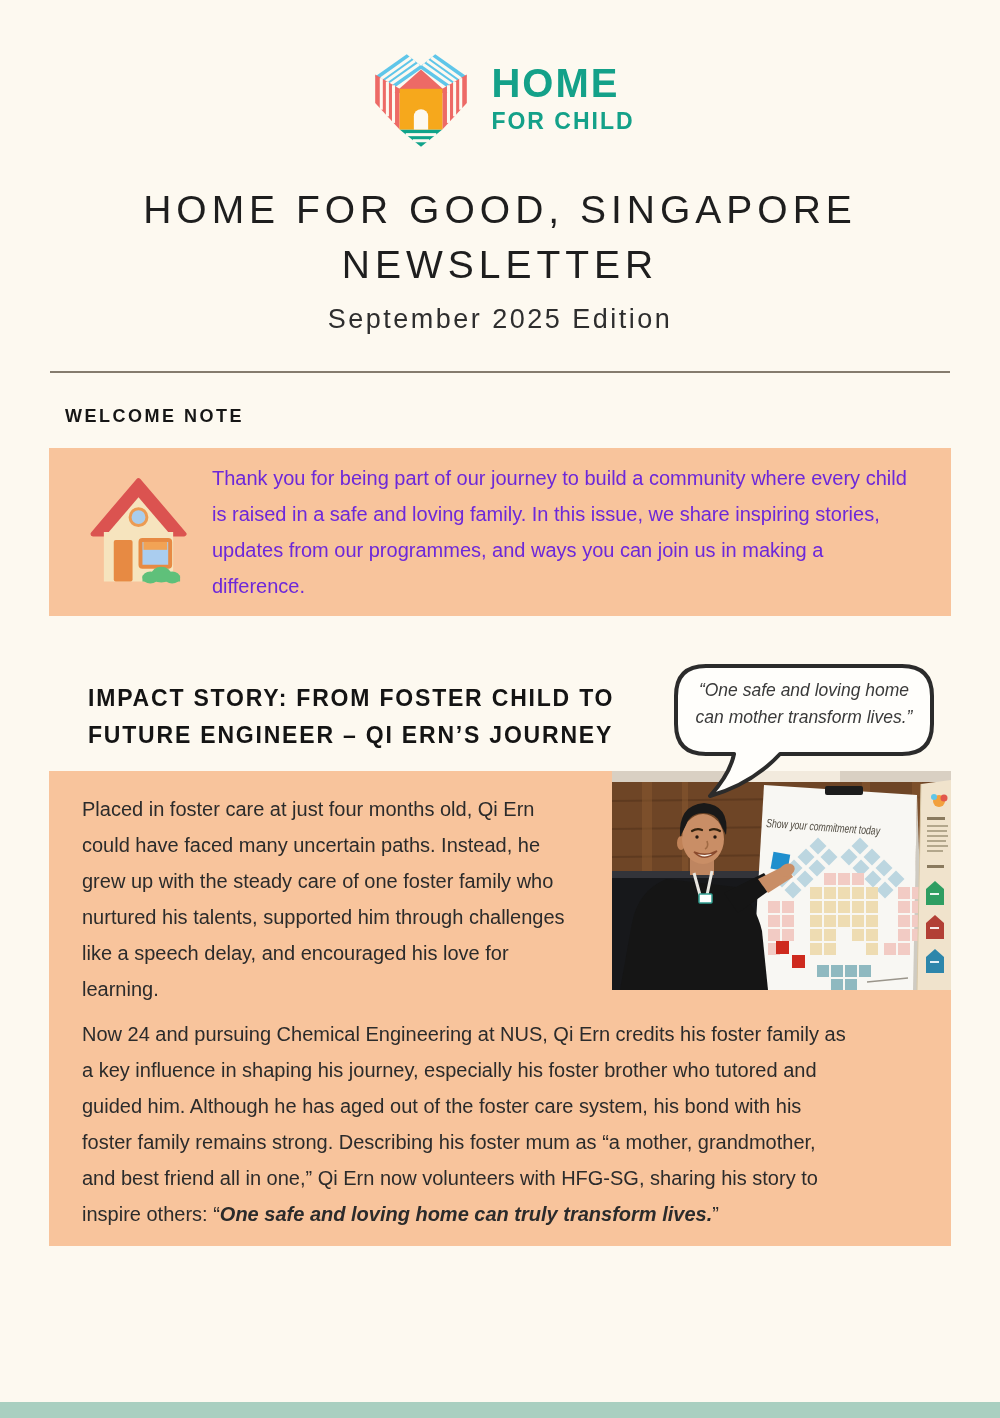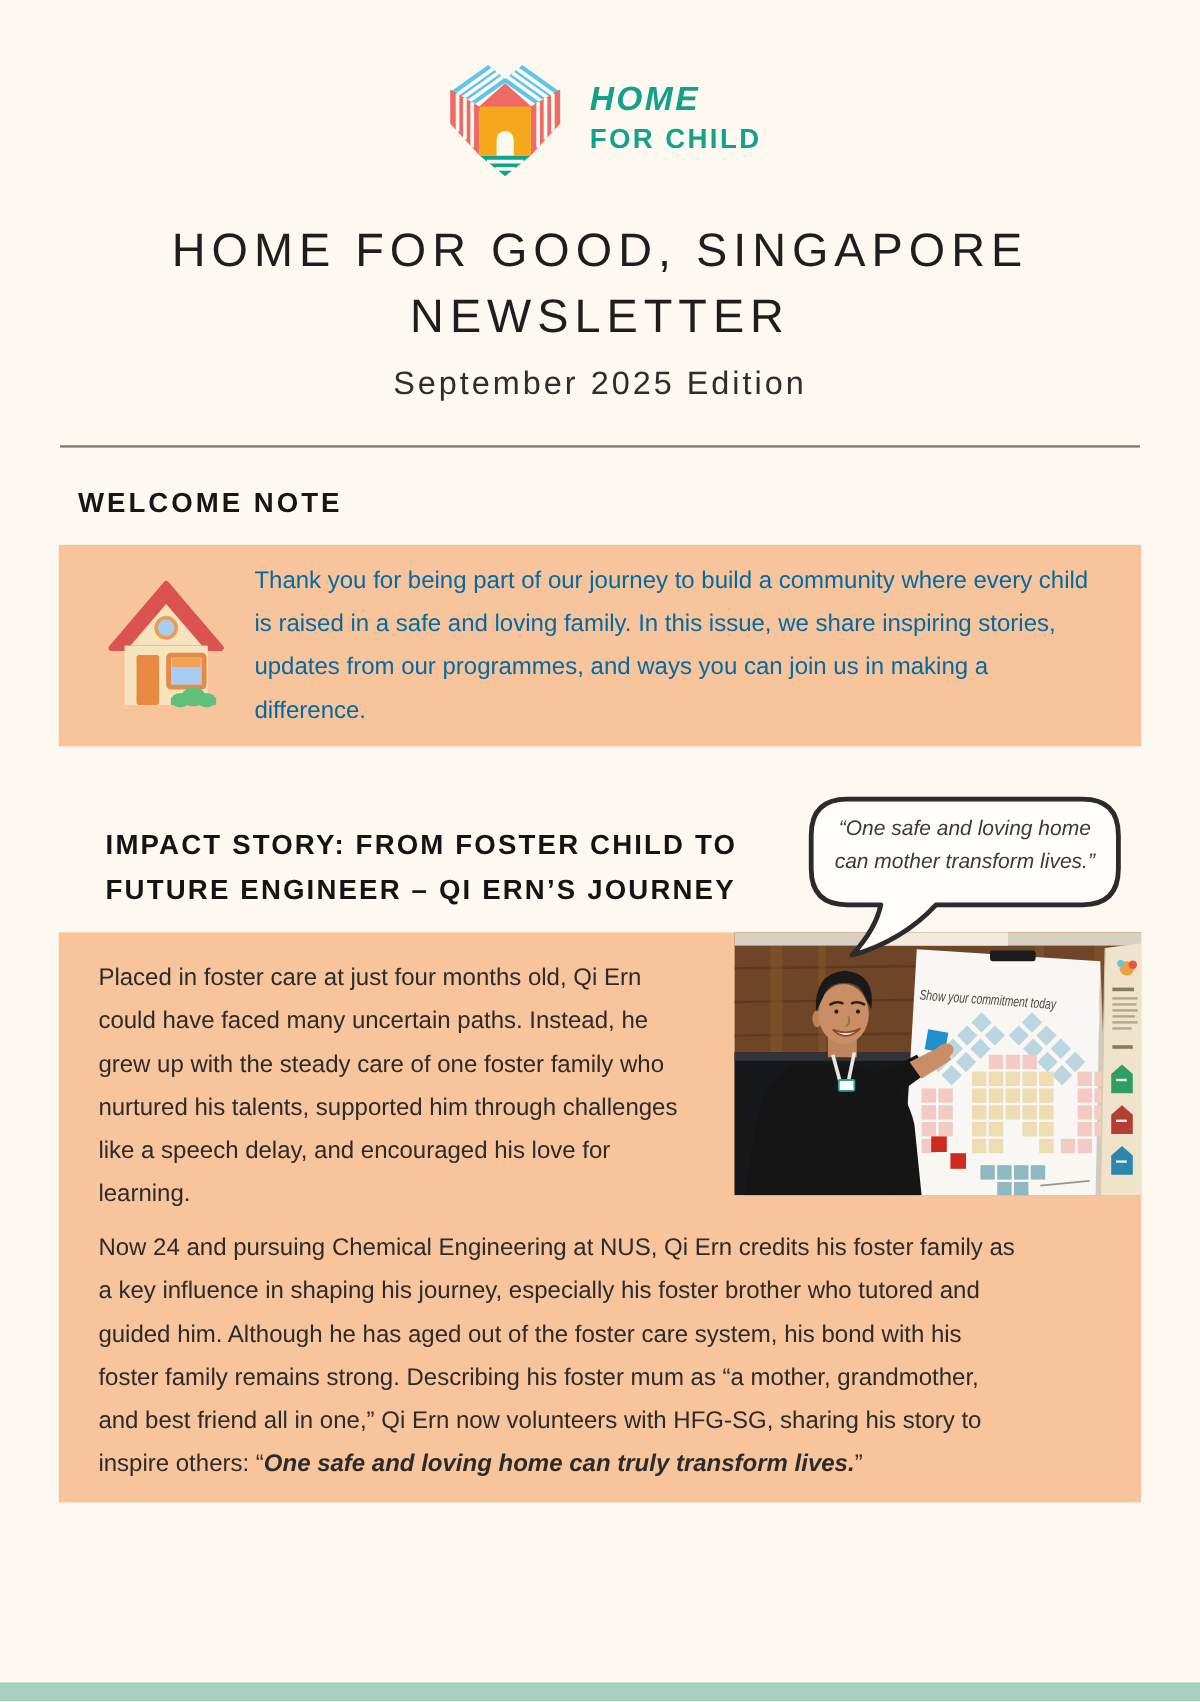--- a/index.html
+++ b/index.html
@@ -3,32 +3,32 @@
 <meta charset="utf-8">
 <style>
   * { margin:0; padding:0; box-sizing:border-box; }
   html,body { background:#FDF9F0; }
   body { font-family:"Liberation Sans", sans-serif; }
   .page { position:relative; width:1000px; height:1418px; margin:0 auto; background:#FDF9F0; overflow:hidden; }
 
   
   .logo-row { display:flex; justify-content:center; align-items:center; padding-top:50px; gap:14px; }
   .logo-icon { width:112px; height:98px; }
-  .logo-word-1 { font-size:28px; font-weight:bold; color:#14A189; letter-spacing:2px; line-height:1;font-style:italic; }
+  .logo-word-1 { font-size:40px; font-weight:bold; color:#14A189; letter-spacing:2px; line-height:1; }
   .logo-word-2 { font-size:23px; font-weight:bold; color:#14A189; letter-spacing:2px; margin-top:5px; }
   .title { margin:34px 0 0; text-align:center; font-size:39px; font-weight:400; letter-spacing:5px; color:#1E1E1E; line-height:1.42; }
   .title-line { display:block; }
   .edition { margin-top:11px; text-align:center; font-size:27px; letter-spacing:2.5px; color:#2E2E2E; }
   .divider { width:900px; margin:36px auto 0; border-top:2px solid #857C6E; }
 
   
-  .section-heading { margin:33px 0 0 65px; font-size:23px; font-weight:bold; letter-spacing:2.5px; color:#161616; }
+  .section-heading { margin:33px 0 0 65px; font-size:18px; font-weight:bold; letter-spacing:2.5px; color:#161616; }
   .welcome-box { width:902px; height:168px; margin:21px auto 0; background:#F8C49C; display:flex; align-items:center; }
   .house-icon { width:99px; height:112px; margin-left:40px; flex:none; }
-  .welcome-text { margin:0 0 0 24px; width:696px; font-size:20px; line-height:1.8; color:#0369a1; }
+  .welcome-text { margin:0 0 0 24px; width:696px; font-size:20px; line-height:1.8; color:#6d28d9; }
 
   
   .impact-heading { margin:64px 0 0 57px; font-size:23px; font-weight:bold; letter-spacing:1.8px; color:#141414; line-height:1.62; }
   .impact-heading span { display:block;margin-left:31px; }
   .story-box { position:relative; width:902px; margin:17px auto 0; background:#F8C49C; padding:20px 0 14px; }
   .photo { position:absolute; top:0; right:0; width:339px; height:219px; }
   .photo svg { width:100%; height:100%; display:block; }
   .para { margin-left:33px; font-size:20px; line-height:1.8; color:#2B2B2B; }
   .para1 { width:486px; }
   .para2 { margin-top:9px; width:770px; }

